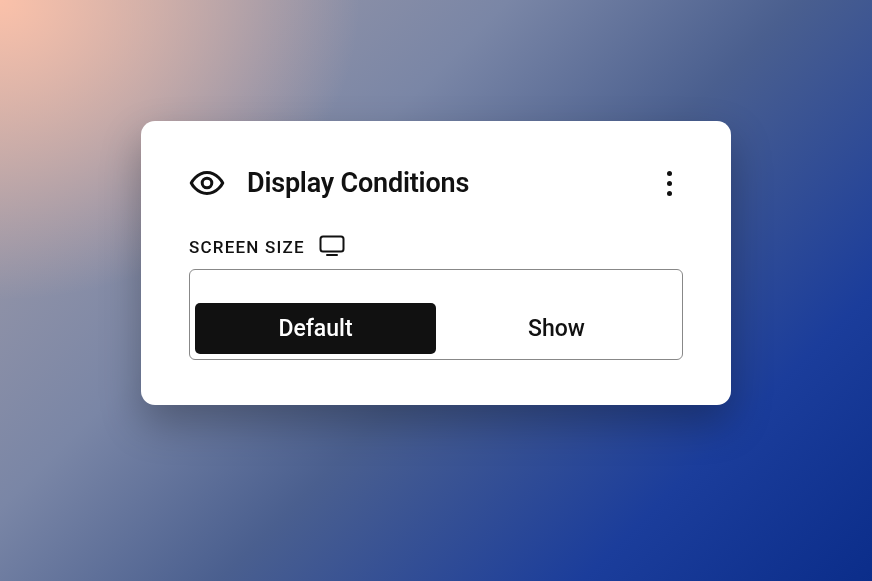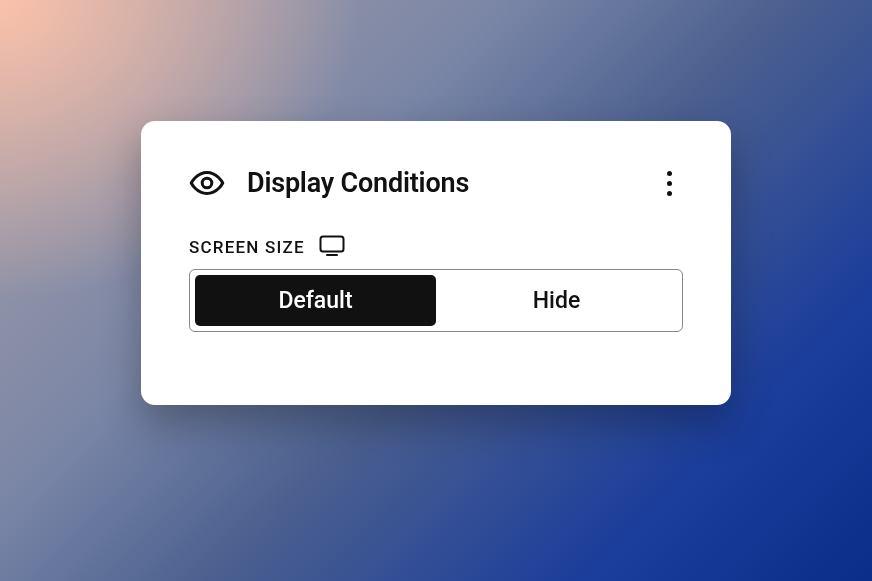--- a/index.html
+++ b/index.html
@@ -106,20 +106,21 @@
     text-align: center;
     font-size: 23px;
     font-weight: 500;
     color: #111111;
     padding: 12px 0;
     border-radius: 5px;
     background: transparent;
     border: none;
     cursor: pointer;
     font-family: inherit;
+    margin-top: 28px;
   }
 
   .seg-button.active {
     background: #111111;
     color: #ffffff;
   }
 </style>
 </head>
 <body>
 
@@ -147,16 +148,16 @@
     <span class="monitor-icon">
       <svg viewBox="0 0 26 22" fill="none" stroke="#111111" stroke-width="2" stroke-linecap="round" stroke-linejoin="round">
         <rect x="1.5" y="1.5" width="23" height="15" rx="2.5"></rect>
         <line x1="8" y1="20" x2="18" y2="20"></line>
       </svg>
     </span>
   </div>
 
   <div class="seg-control">
     <button class="seg-button active">Default</button>
-    <button class="seg-button">Hide</button>
+    <button class="seg-button">Show</button>
   </div>
 
 </div>
 
 </body></html>

